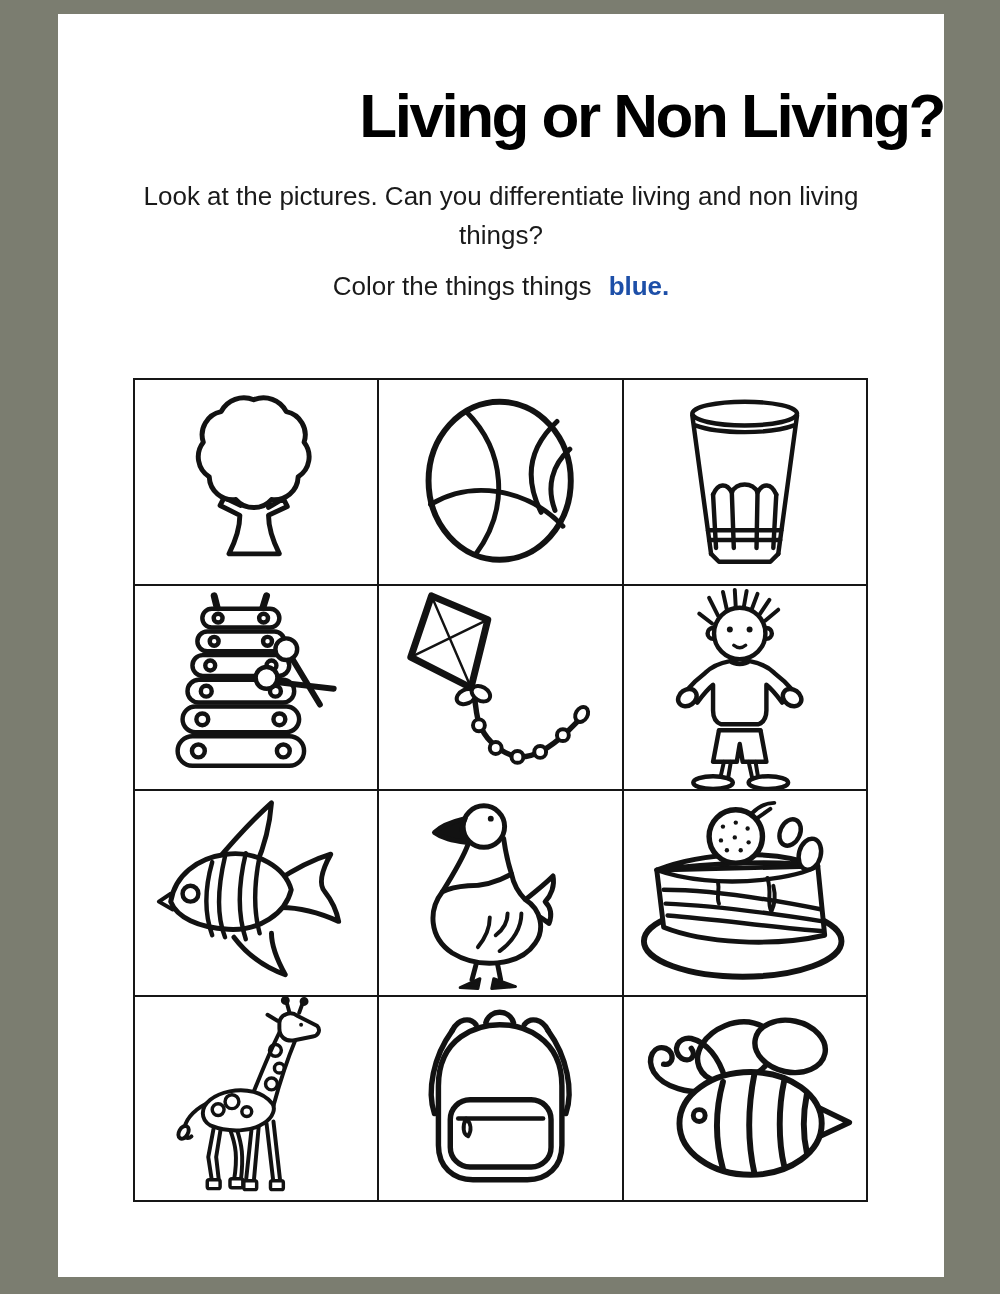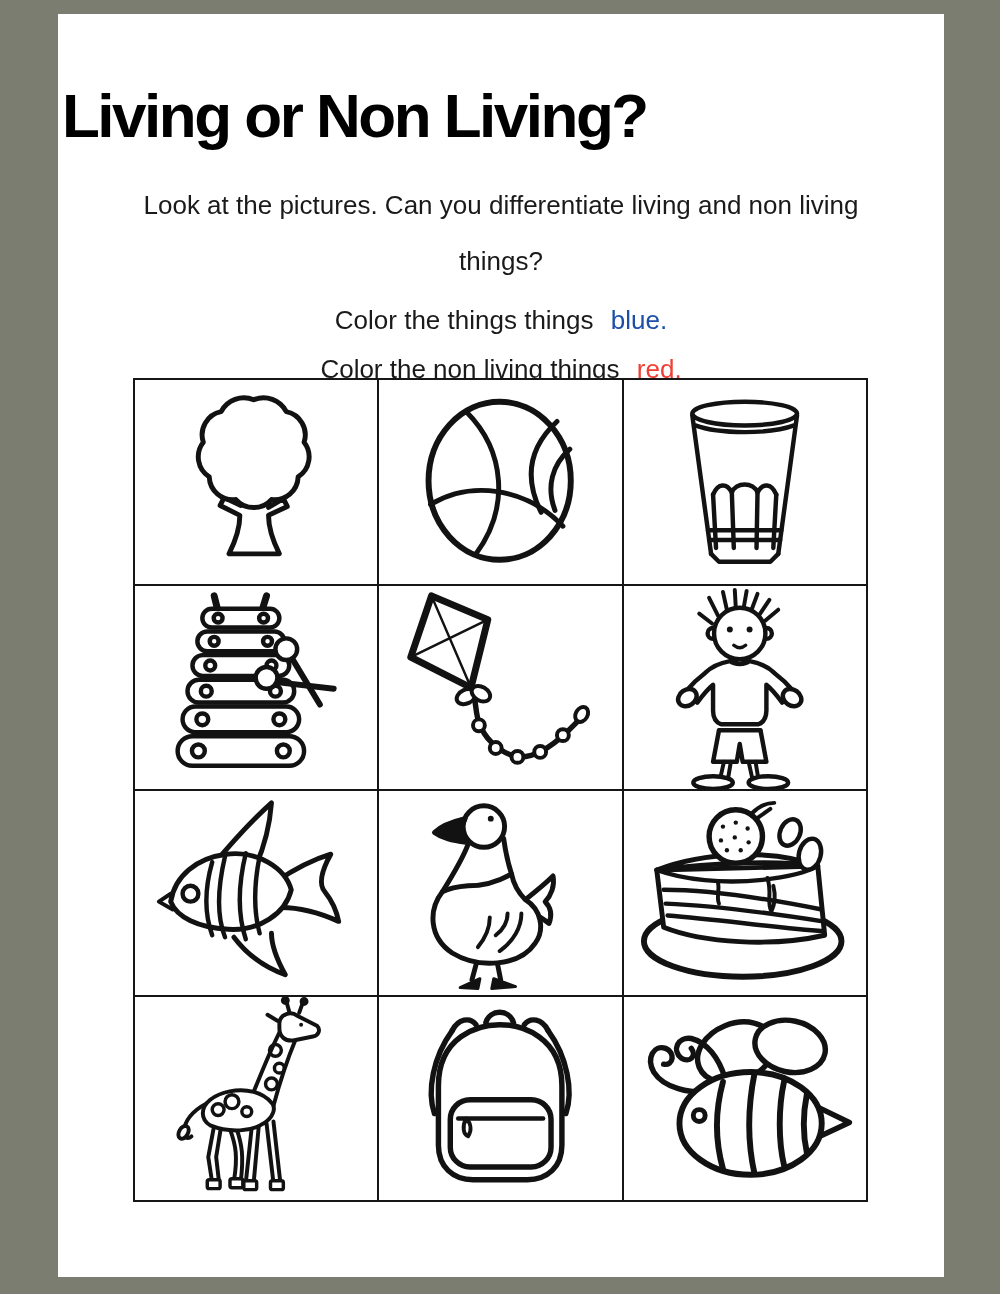--- a/index.html
+++ b/index.html
@@ -6,32 +6,32 @@
   body{
     width:1000px;height:1294px;position:relative;overflow:hidden;
     background:var(--frame,#7b7d70);
     font-family:"Liberation Sans",sans-serif;color:var(--ink,#121212);
   }
   .paper{
     position:absolute;left:58px;top:14px;width:886px;height:1263px;
     background:var(--paper,#ffffff);
   }
   .title{
-    margin:66px 0 0 4px;text-align:left;
+    margin:66px 0 0 12px;text-align:right;
     font-size:62px;font-weight:700;letter-spacing:-2.5px;color:#000;
   }
   .intro{
     margin:26px auto 0;max-width:745px;text-align:center;
-    font-size:26px;line-height:56px;color:#1a1a1a;
+    font-size:26px;line-height:39px;color:#1a1a1a;
   }
   .rule{
     margin:16px auto 0;text-align:center;font-size:26px;line-height:30px;color:#1a1a1a;
   }
   .rule + .rule{margin-top:19px;}
-  .word{font-weight:400;margin-left:10px;}
+  .word{font-weight:700;margin-left:10px;}
   .word-blue{color:var(--blue-word,#1d4fa8);}
   .word-red{color:var(--red-word,#ee4036);}
   .grid{
     position:absolute;left:75px;top:364px;width:735px;height:824px;
     display:grid;grid-template-columns:repeat(3,1fr);grid-template-rows:repeat(4,1fr);
     border:1.5px solid #161616;box-sizing:border-box;background:#fff;
   }
   .cell{
     border:1.5px solid #161616;box-sizing:border-box;
     display:flex;align-items:center;justify-content:center;overflow:hidden;
@@ -42,21 +42,20 @@
 <body>
 
 <div class="paper">
 
   <h1 class="title">Living or Non Living?</h1>
 
   <p class="intro">Look at the pictures. Can you differentiate living and non living things?</p>
 
   <p class="rule"><span>Color the things things </span><span class="word word-blue">blue.</span></p>
 
-  <p class="rule"><span>Color the non living things </span><span class="word word-red">red.</span></p>
 
   <div class="grid">
 
     <div class="cell">
       <svg viewBox="0 0 245 206" fill="none" stroke="#121212" stroke-width="5" stroke-linecap="round" stroke-linejoin="round">
         <path d="M107,116 L107,127 L90,119 L86,127 L106,137 C106,150 102,162 95,176 L146,176 C139,162 135,150 135,137 L154,128 L150,120 L135,129 L135,116" fill="#fff"></path>
         <path d="M75,98 A24 24 0 0 1 69,63 A24 24 0 0 1 87,32 A26 26 0 0 1 120,20 A26 26 0 0 1 153,32 A24 24 0 0 1 171,63 A24 24 0 0 1 165,98 A24 24 0 0 1 138,121 A24 24 0 0 1 102,121 A24 24 0 0 1 75,98 Z" fill="#fff"></path>
       </svg>
     </div>
 

